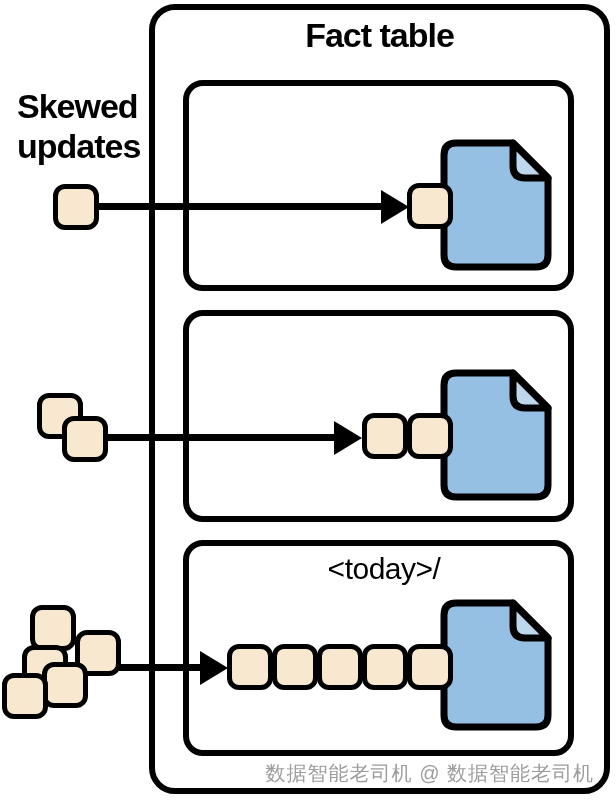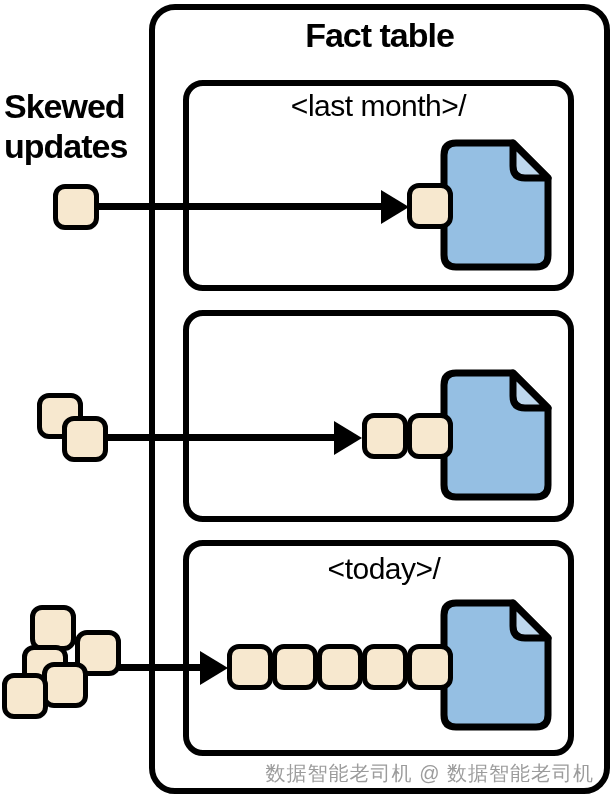--- a/index.html
+++ b/index.html
@@ -12,21 +12,21 @@
   }
   *{margin:0;padding:0;box-sizing:border-box;}
   html,body{background:#fff;}
   body{font-family:"Liberation Sans",sans-serif;}
   .canvas{
     position:relative;width:616px;height:801px;
     background:var(--background);overflow:hidden;
   }
   
   .side-label{
-    position:absolute;left:4px;top:86px;width:145px;
+    position:absolute;left:17px;top:86px;width:145px;
     font-size:34px;font-weight:700;letter-spacing:-1px;line-height:1.18;
     color:var(--stroke);
   }
   .title{
     position:absolute;left:149px;top:16px;width:461px;text-align:center;
     font-size:34px;font-weight:700;letter-spacing:-1px;color:var(--stroke);
   }
   .part-label{
     position:absolute;width:391px;text-align:center;
     font-size:30px;font-weight:400;letter-spacing:-0.5px;color:var(--stroke);
@@ -108,21 +108,20 @@
 
   <div class="side-label">Skewed updates</div>
 
   <div class="outer-box"></div>
   <div class="title">Fact table</div>
 
   <div class="partition p1"></div>
   <div class="partition p2"></div>
   <div class="partition p3"></div>
 
-  <div class="part-label p1">&lt;last month&gt;/</div>
   <div class="part-label p3">&lt;today&gt;/</div>
 
   <svg class="doc d1">
       <use href="#doc-shape"></use>
     </svg>
   <svg class="doc d2">
       <use href="#doc-shape"></use>
     </svg>
   <svg class="doc d3">
       <use href="#doc-shape"></use>

